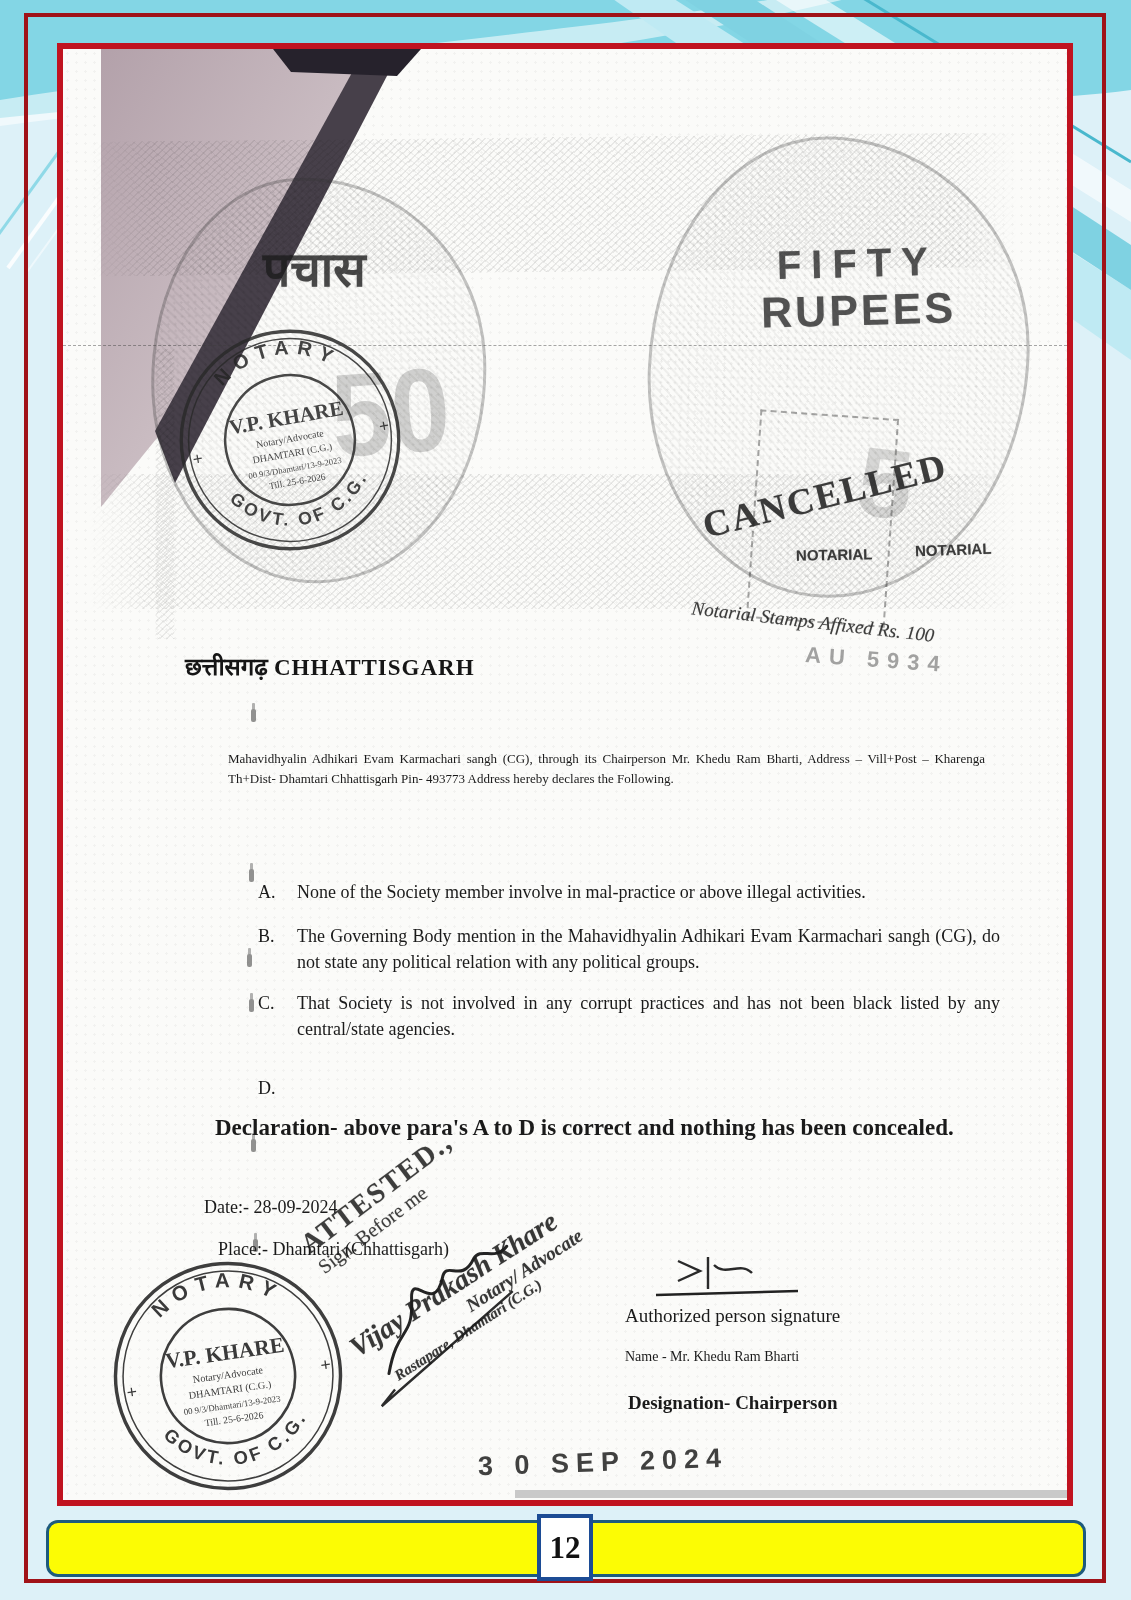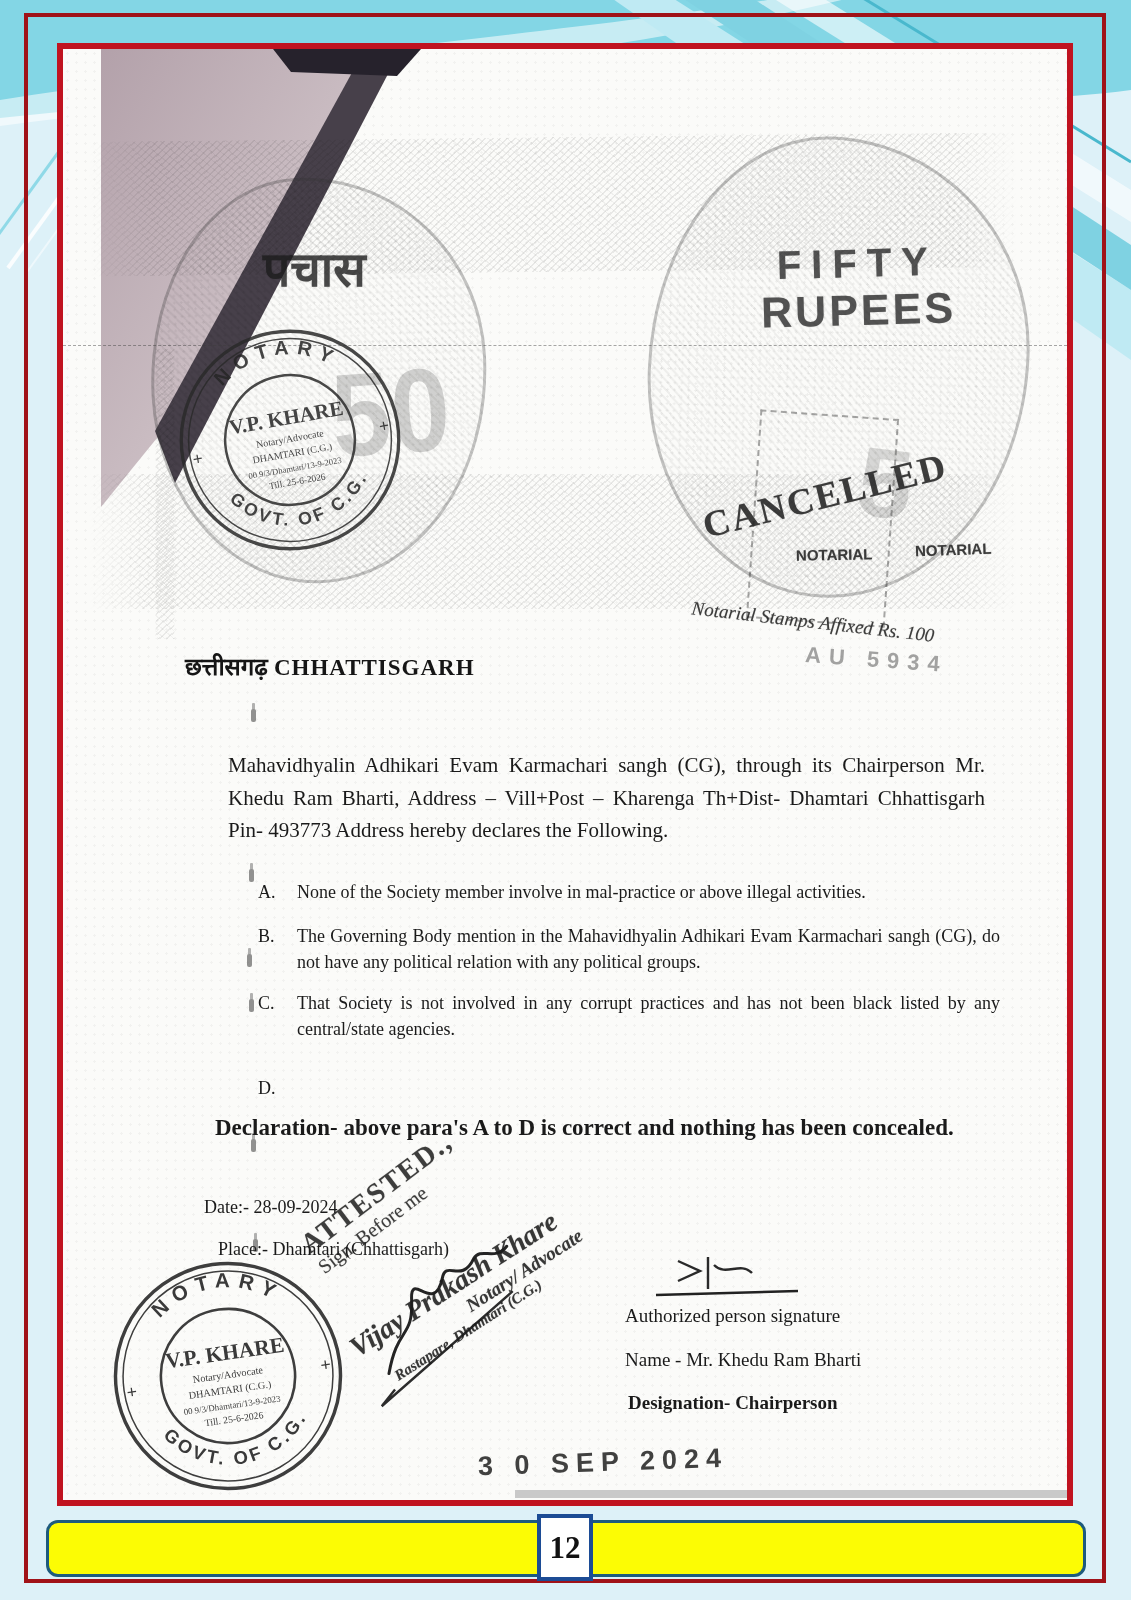--- a/index.html
+++ b/index.html
@@ -115,29 +115,29 @@
       <text x="110" y="126" text-anchor="middle" font-size="9.5">DHAMTARI (C.G.)</text>
       <text x="110" y="140" text-anchor="middle" font-size="8.2">00 9/3/Dhamtari/13-9-2023</text>
       <text x="110" y="153" text-anchor="middle" font-size="9">Till. 25-6-2026</text>
     </svg>
 
     <div class="abs serif" style="left:122px;top:600px;font-size:24px;font-weight:bold;color:#161616;text-align:center;">
       <span>छत्तीसगढ़</span>
       <span style="font-size:23px;letter-spacing:1px;">CHHATTISGARH</span>
     </div>
 
-    <div class="abs serif" style="left:165px;top:700px;width:757px;font-size:21px;line-height:1.55;text-align:justify;">Mahavidhyalin Adhikari Evam Karmachari sangh (CG), through its Chairperson Mr. Khedu Ram Bharti, Address – Vill+Post – Kharenga Th+Dist- Dhamtari Chhattisgarh Pin- 493773 Address hereby declares the Following.</div>
+    <div class="abs serif" style="left:165px;top:700px;width:757px;font-size:13px;line-height:1.55;text-align:justify;">Mahavidhyalin Adhikari Evam Karmachari sangh (CG), through its Chairperson Mr. Khedu Ram Bharti, Address – Vill+Post – Kharenga Th+Dist- Dhamtari Chhattisgarh Pin- 493773 Address hereby declares the Following.</div>
 
     <div class="item serif" style="left:195px;top:830px;">
       <span class="lbl">A.</span>
       <span>None of the Society member involve in mal-practice or above illegal activities.</span>
     </div>
     <div class="item serif" style="left:195px;top:874px;text-align:justify;">
       <span class="lbl">B.</span>
-      <span>The Governing Body mention in the Mahavidhyalin Adhikari Evam Karmachari sangh (CG), do not have any political relation with any political groups.</span>
+      <span>The Governing Body mention in the Mahavidhyalin Adhikari Evam Karmachari sangh (CG), do not state any political relation with any political groups.</span>
     </div>
     <div class="item serif" style="left:195px;top:941px;text-align:justify;">
       <span class="lbl">C.</span>
       <span>That Society is not involved in any corrupt practices and has not been black listed by any central/state agencies.</span>
     </div>
     <div class="item serif" style="left:195px;top:1026px;">
       <span class="lbl">D.</span>
     </div>
 
     <div class="abs serif" style="left:152px;top:1066px;width:820px;font-size:23px;font-weight:bold;">Declaration- above para's A to D is correct and nothing has been concealed.</div>
@@ -190,21 +190,21 @@
       <text x="110" y="126" text-anchor="middle" font-size="9.5">DHAMTARI (C.G.)</text>
       <text x="110" y="140" text-anchor="middle" font-size="8.2">00 9/3/Dhamtari/13-9-2023</text>
       <text x="110" y="153" text-anchor="middle" font-size="9">Till. 25-6-2026</text>
     </svg>
 
     <svg class="abs" width="170" height="55" style="left:585px;top:1198px;">
       <path d="M60,10 L60,42 M30,14 L52,24 L30,34 M66,18 C 78,30 92,14 104,26" fill="none" stroke="#2a2a2a" stroke-width="2.4"></path>
       <path d="M8,48 L150,44" fill="none" stroke="#222" stroke-width="2.6"></path>
     </svg>
     <div class="abs serif" style="left:562px;top:1256px;font-size:19px;">Authorized person signature</div>
-    <div class="abs serif" style="left:562px;top:1300px;font-size:19px;">Name - Mr. Khedu Ram Bharti</div>
+    <div class="abs serif" style="left:562px;top:1300px;font-size:14px;">Name - Mr. Khedu Ram Bharti</div>
     <div class="abs serif" style="left:565px;top:1343px;font-size:19px;font-weight:bold;">Designation- Chairperson</div>
 
     <div class="abs" style="left:452px;top:1441px;width:555px;height:8px;background:#c9c9c9;"></div>
   </div>
 
   <div id="outer-frame" class="frame"></div>
   <div id="inner-frame" class="frame"></div>
 
   <div id="footer-bar" class="abs"></div>
   <div id="page-num-box" class="abs serif">

